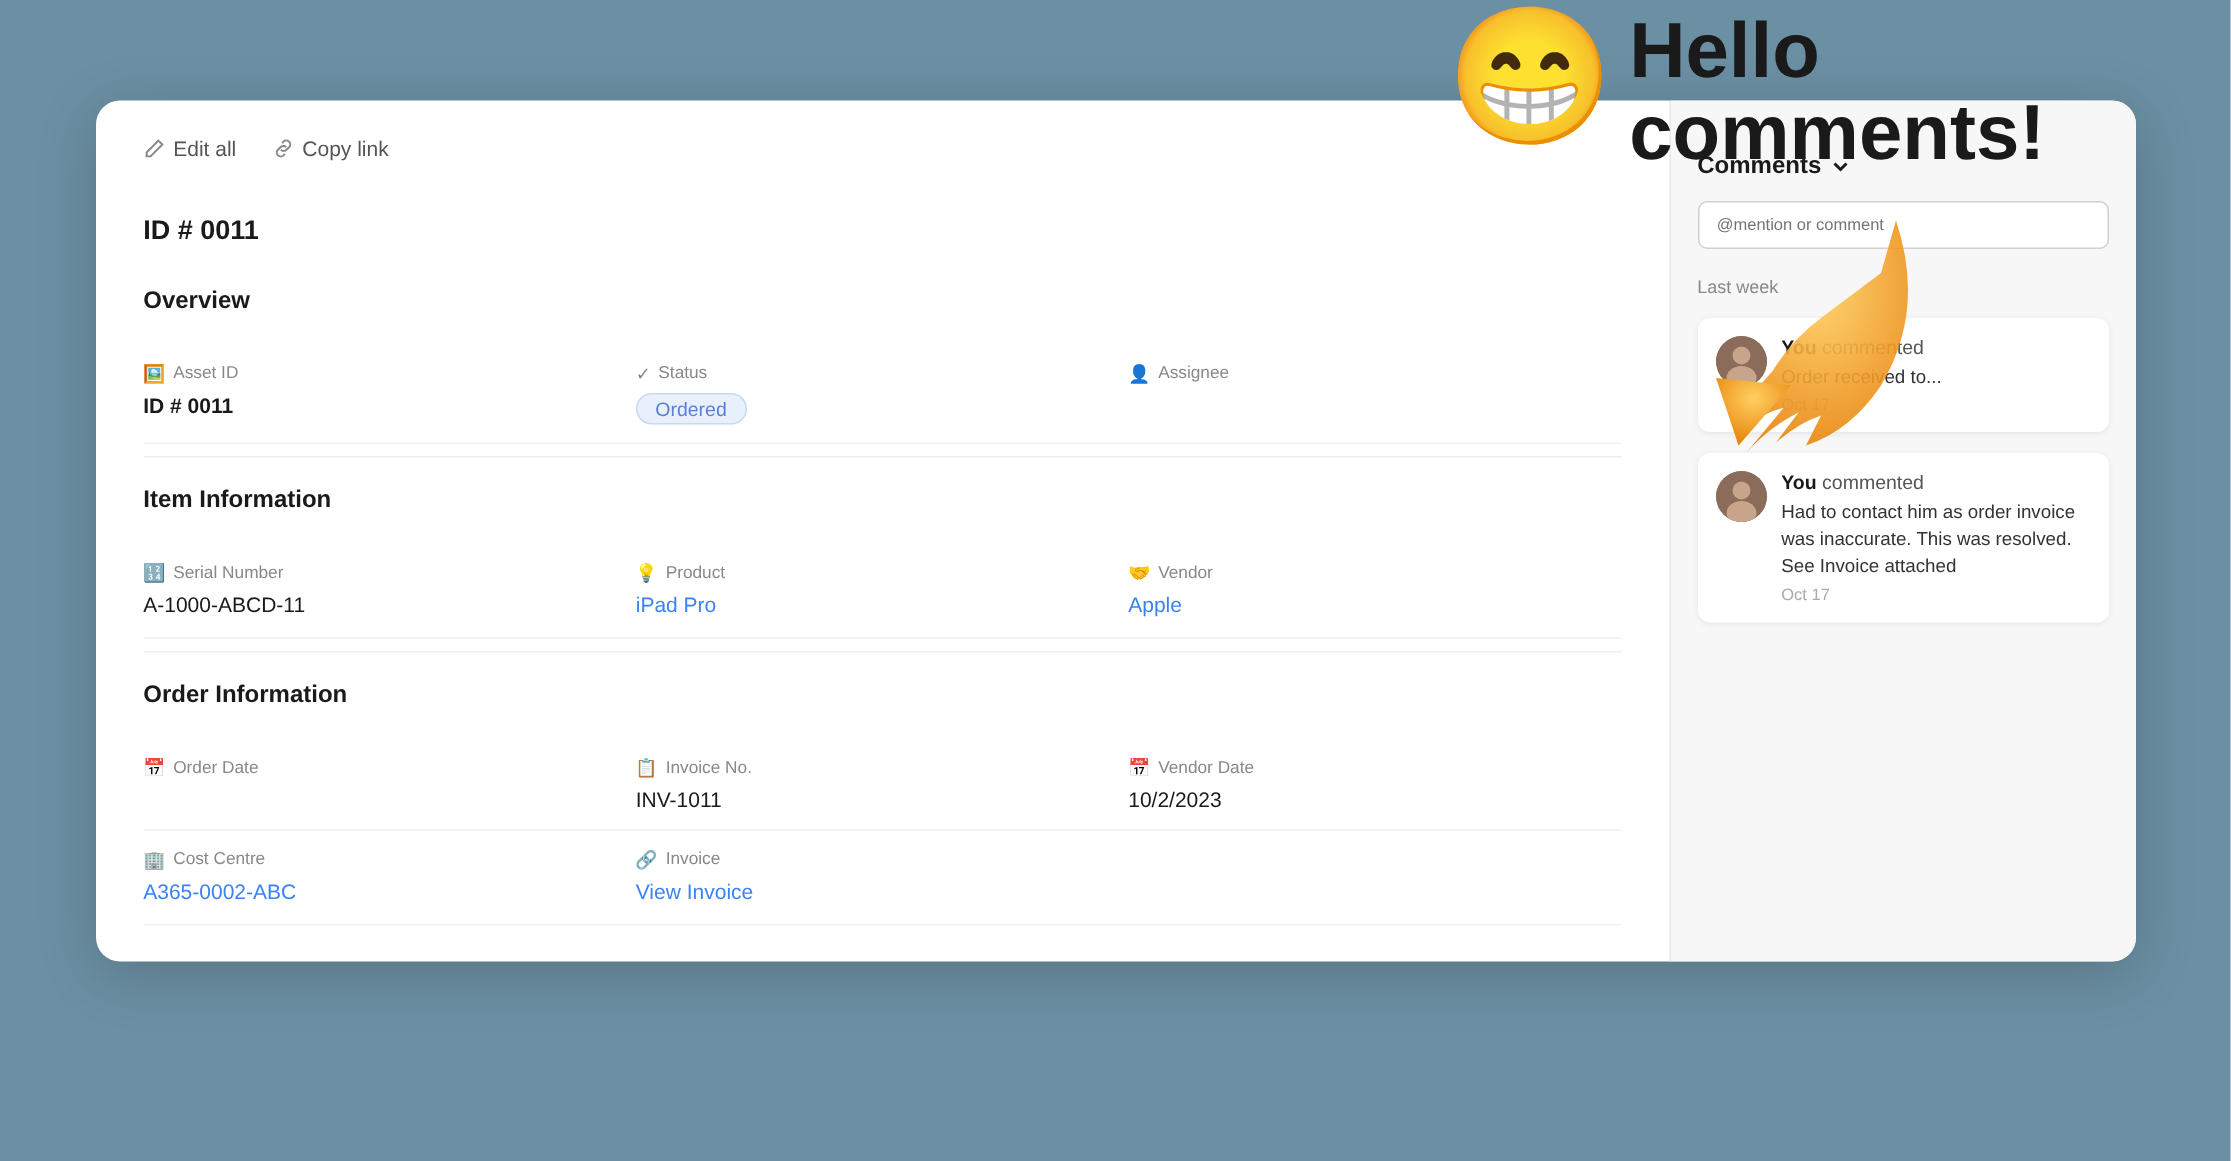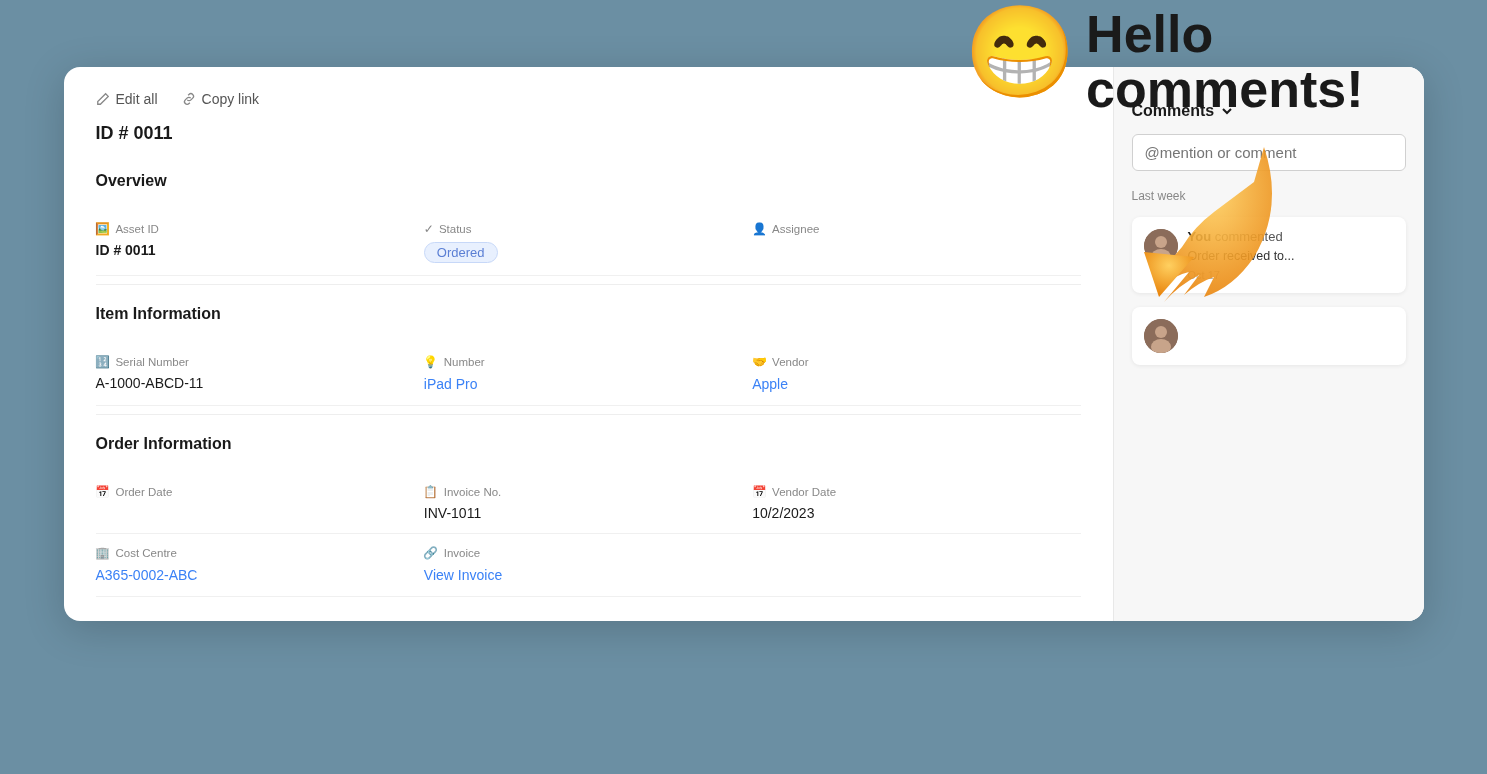--- a/index.html
+++ b/index.html
@@ -66,21 +66,21 @@
       flex: 1;
       padding: 24px 32px;
       border-right: 1px solid #e8e8e8;
     }
 
     
     .toolbar {
       display: flex;
       align-items: center;
       gap: 24px;
-      margin-bottom: 16px;
+      margin-bottom: 36px;
     }
     .toolbar-btn {
       display: flex;
       align-items: center;
       gap: 6px;
       font-size: 14px;
       color: #555;
       background: none;
       border: none;
       cursor: pointer;
@@ -180,21 +180,21 @@
       color: #1a1a1a;
       cursor: pointer;
     }
     .comments-header svg { width: 14px; height: 14px; }
 
     .comment-input {
       width: 100%;
       padding: 9px 12px;
       border: 1px solid #d0d0d0;
       border-radius: 6px;
-      font-size: 15px;
+      font-size: 11px;
       color: #aaa;
       background: white;
       outline: none;
     }
 
     .comments-group-label {
       font-size: 12px;
       color: #888;
       font-weight: 500;
       margin-top: 4px;
@@ -329,21 +329,21 @@
         <div class="field-cell">
           <div class="field-label">
             <span class="field-label-icon">🔢</span>
             <span>Serial Number</span>
           </div>
           <div class="field-value normal">A-1000-ABCD-11</div>
         </div>
         <div class="field-cell">
           <div class="field-label">
             <span class="field-label-icon">💡</span>
-            <span>Number</span>
+            <span>Product</span>
           </div>
           <a class="field-value link" href="#">iPad Pro</a>
         </div>
         <div class="field-cell">
           <div class="field-label">
             <span class="field-label-icon">🤝</span>
             <span>Vendor</span>
           </div>
           <a class="field-value link" href="#">Apple</a>
         </div>
@@ -430,19 +430,28 @@
 
       <div class="comment-card">
         <div class="comment-header-row">
           <div class="avatar">
             <svg viewBox="0 0 34 34" xmlns="http://www.w3.org/2000/svg" width="34" height="34">
               <circle cx="17" cy="17" r="17" fill="#8b6c5a"></circle>
               <circle cx="17" cy="13" r="6" fill="#c8a48a"></circle>
               <ellipse cx="17" cy="28" rx="10" ry="8" fill="#c8a48a"></ellipse>
             </svg>
           </div>
+          <div class="comment-body">
+            <div class="comment-author-line">
+              <span class="author">You</span>
+              <span class="action"> </span>
+              <span class="action">commented</span>
+            </div>
+            <div class="comment-text">Had to contact him as order invoice was inaccurate. This was resolved. See Invoice attached</div>
+            <div class="comment-date">Oct 17</div>
+          </div>
         </div>
       </div>
 
     </div>
 
   </div>
 </div>
 
 </body></html>

